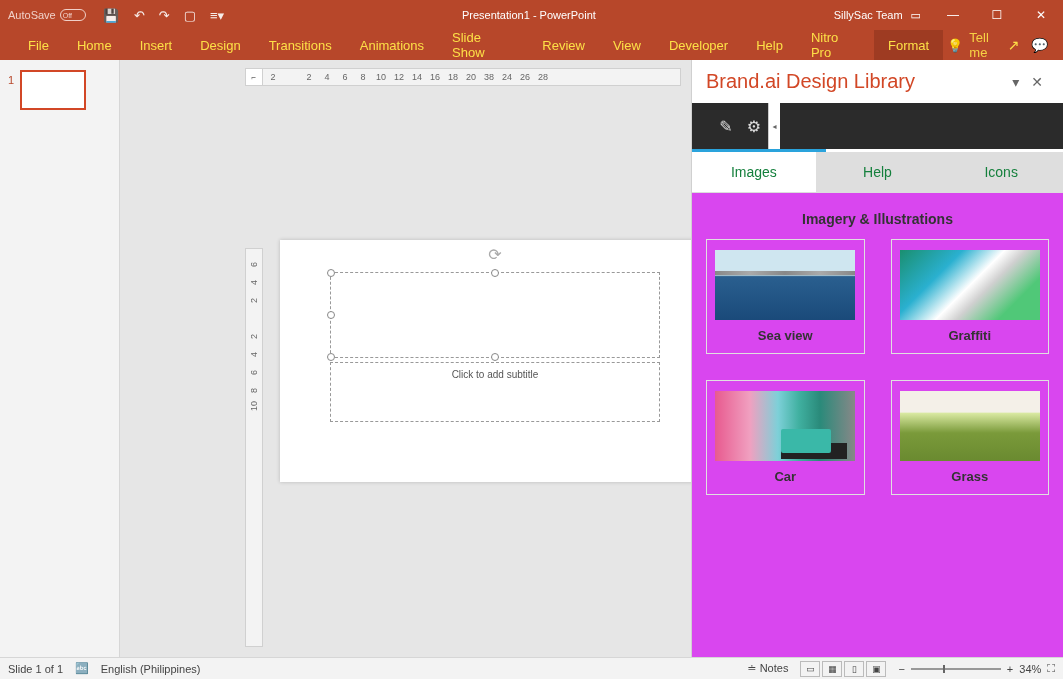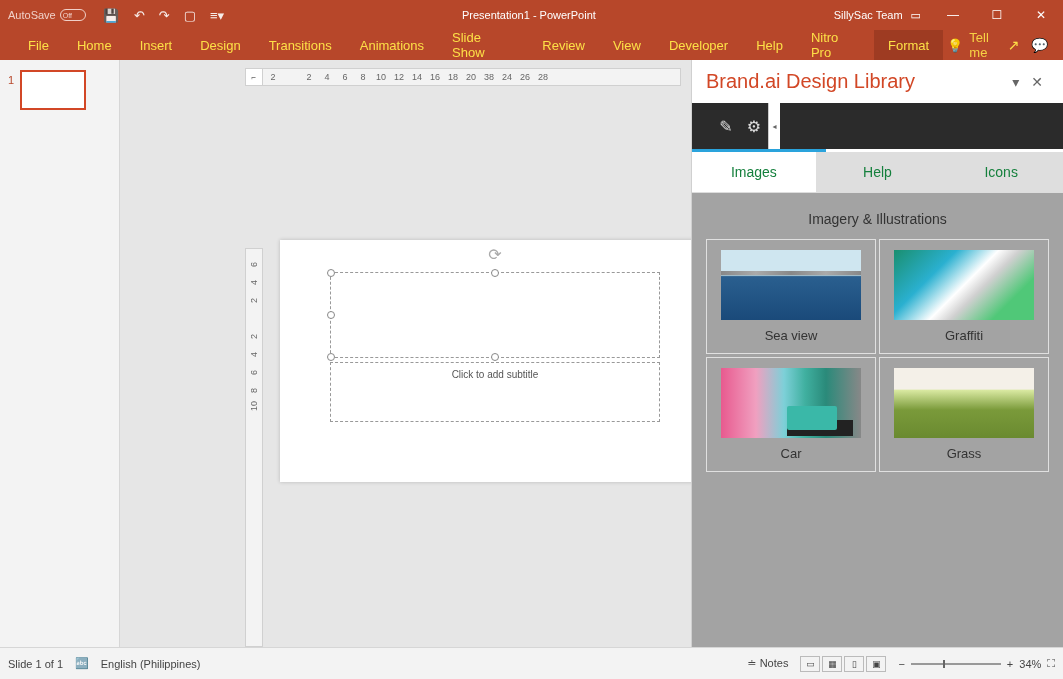--- a/index.html
+++ b/index.html
@@ -58,36 +58,36 @@
 .user-bar .uname { flex:1; padding-left: 24px; }
 .user-bar .ic { width:28px; text-align:center; font-size:16px; color:#ddd; }
 .user-bar .handle-right { width:12px; background:#fff; border-left: 1px solid #ccc; height:46px; margin-right:-20px; display:flex; align-items:center; justify-content:center; color:#666; font-size:8px; }
 
 .blue-line { height:3px; background:#2aa3dc; width:134px; }
 
 .lib-tabs { display:flex; border-bottom:1px solid #ddd; background:#dedede; }
 .lib-tab { flex:1; text-align:center; padding:12px 0; font-size:14px; color:#15803d; background:#dedede; cursor:pointer; }
 .lib-tab.active { background:#fff; }
 
-.lib-body { flex:1; padding: 12px 14px; overflow:auto; background:#a3a3a3; position:relative; }
+.lib-body { flex:1; padding: 12px 14px; overflow:auto; background:#d946ef; position:relative;font-weight:bold; }
 .lib-section-title { text-align:center; font-size:14px; color:#333; padding: 6px 0 12px; }
-.grid { display:grid; grid-template-columns: 1fr 1fr; gap: 3px; }
+.grid { display:grid; grid-template-columns: 1fr 1fr; gap: 26px; }
 .card { border:1px solid #e0e0e0; padding:6px; text-align:center; cursor:pointer; }
 .card .img { height:70px; margin:4px auto 8px; }
 .card .caption { font-size:13px; color:#333; padding-bottom:4px; }
 
 .img-seaview { background: linear-gradient(to bottom, #cfe6f0 0%, #cfe6f0 35%, #8aa8b8 37%, #2a5f8f 38%, #1a4a7a 100%); position:relative; width:140px; }
 .img-seaview::after { content:""; position:absolute; top:30%; left:0; right:0; height:4px; background: linear-gradient(to right, #888,#aaa,#888,#aaa,#888); }
 .img-graffiti { width:140px; background: linear-gradient(135deg, #1a8f6f 0%, #2ab0d0 30%, #fff 50%, #d0d0d0 60%, #50c878 80%); }
 .img-car { width:140px; background: linear-gradient(to right, #e85a8f 0%, #f0a0c0 25%, #7dd0d8 45%, #40b0a0 60%, #2a8a7a 75%, #888 100%); position:relative; }
 .img-car::after { content:""; position:absolute; bottom:8px; right:24px; width:50px; height:24px; background:#3ab8a8; border-radius:2px; box-shadow: -4px 10px 0 -4px #222, 20px 10px 0 -4px #222; }
 .img-grass { width:140px; background: linear-gradient(to bottom, #f4f0e8 0 30%, #d8e8a0 32%, #7a9a3a 60%, #6a8a30 100%); }
 
 
-.statusbar { position:absolute; bottom:0; left:0; right:0; height:32px; background:#f3f3f3; border-top:1px solid #d6d6d6; display:flex; align-items:center; font-size:11px; color:#444; padding: 0 8px; gap:12px; }
+.statusbar { position:absolute; bottom:0; left:0; right:0; height:22px; background:#f3f3f3; border-top:1px solid #d6d6d6; display:flex; align-items:center; font-size:11px; color:#444; padding: 0 8px; gap:12px; }
 .statusbar .spacer { flex:1; }
 .statusbar .viewbtns { display:flex; gap:2px; }
 .statusbar .viewbtns span { width:20px; height:16px; border:1px solid #bbb; display:flex; align-items:center; justify-content:center; font-size:9px; }
 .statusbar .zoom { display:flex; align-items:center; gap:6px; }
 .statusbar .zoom .track { width:90px; height:2px; background:#999; position:relative; }
 .statusbar .zoom .track::after { content:""; position:absolute; left:32px; top:-3px; width:2px; height:8px; background:#666; }
 </style>
 </head>
 <body>
 

